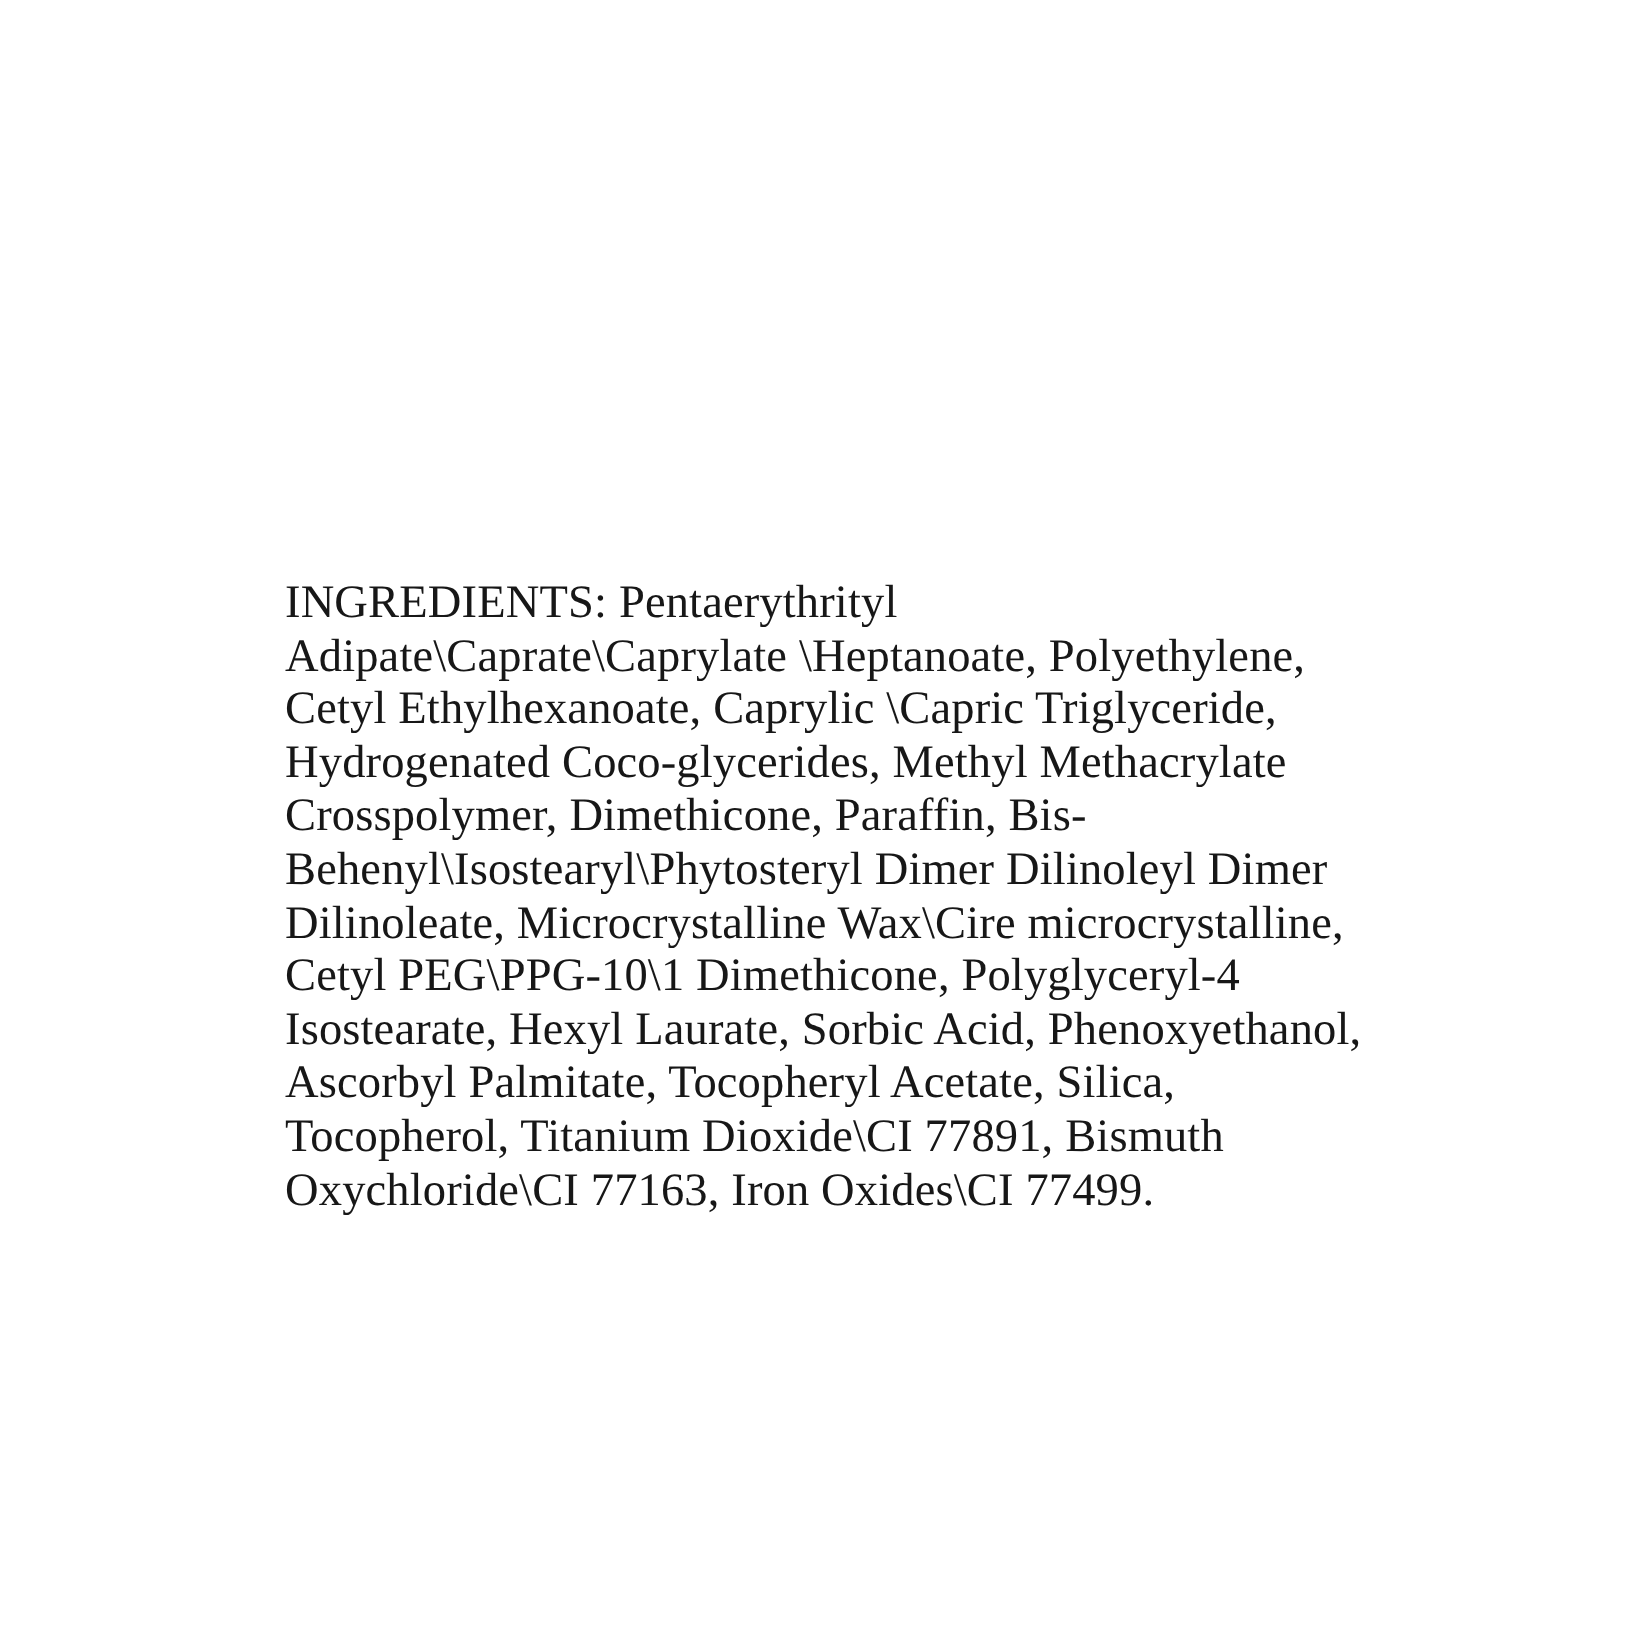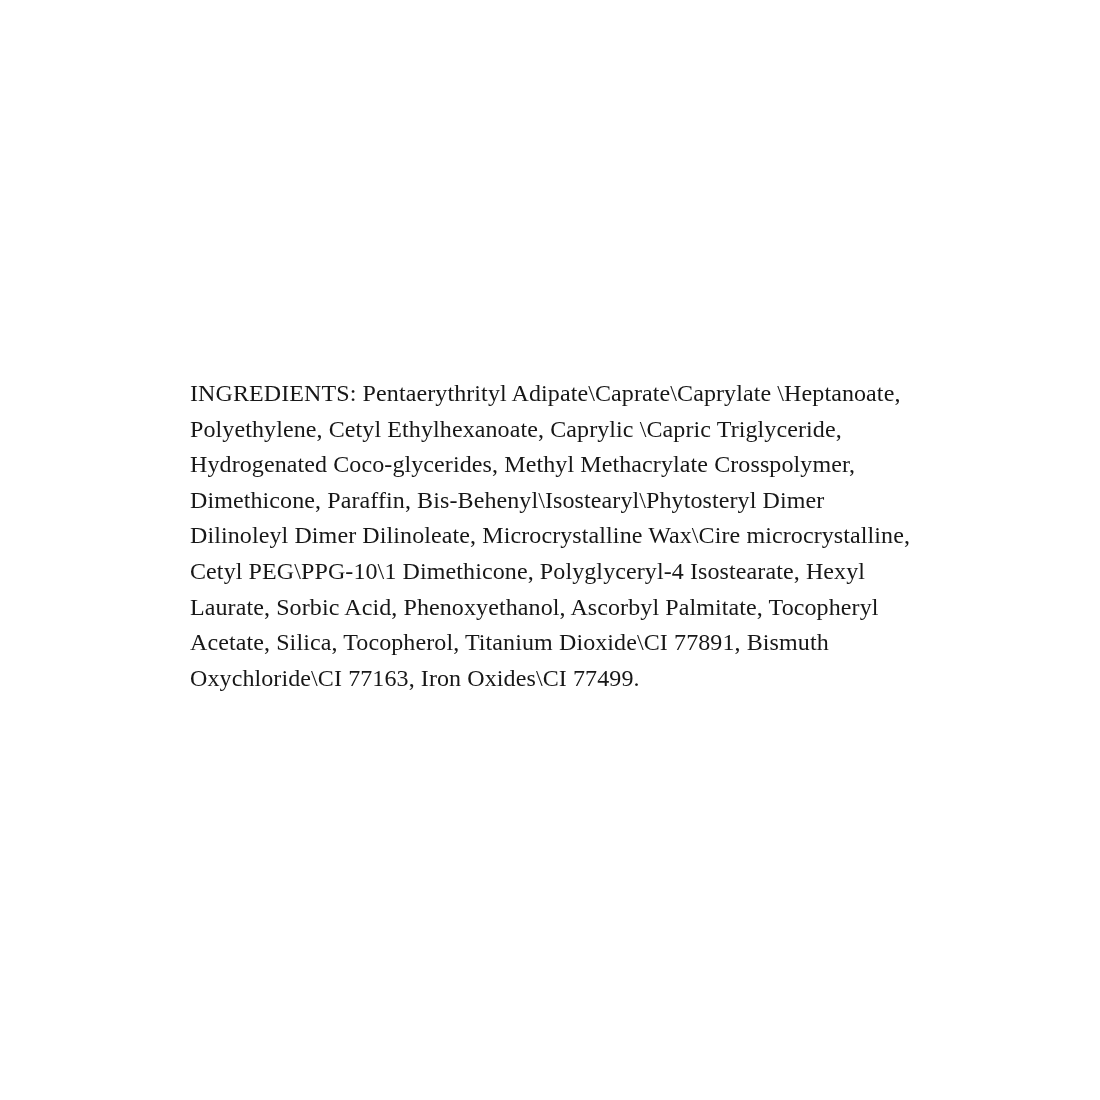--- a/index.html
+++ b/index.html
@@ -21,21 +21,21 @@
     background: #ffffff;
   }
   .ingredients-block {
     position: absolute;
     left: 190px;
     top: 352px;
     width: 730px;
   }
   .ingredients-text {
     font-family: "Liberation Serif", "DejaVu Serif", serif;
-    font-size: 24px;
+    font-size: 31px;
     line-height: 35.6px;
     color: #171717;
     text-align: left;
     white-space: pre-wrap;
     word-break: normal;
     letter-spacing: 0.1px;
   }
 </style>
 </head>
 <body>

